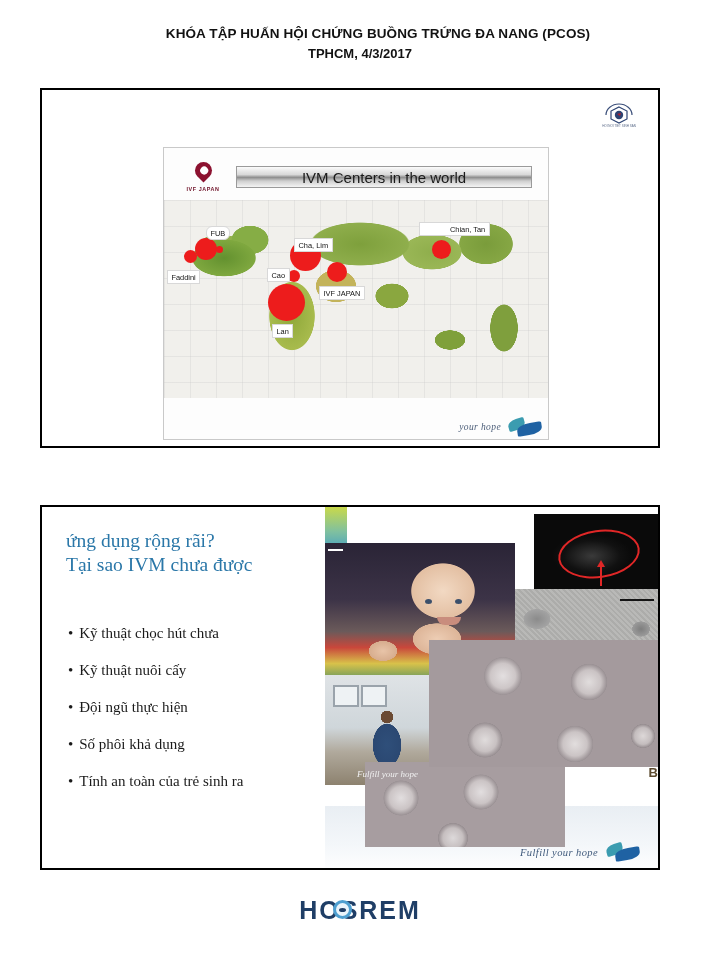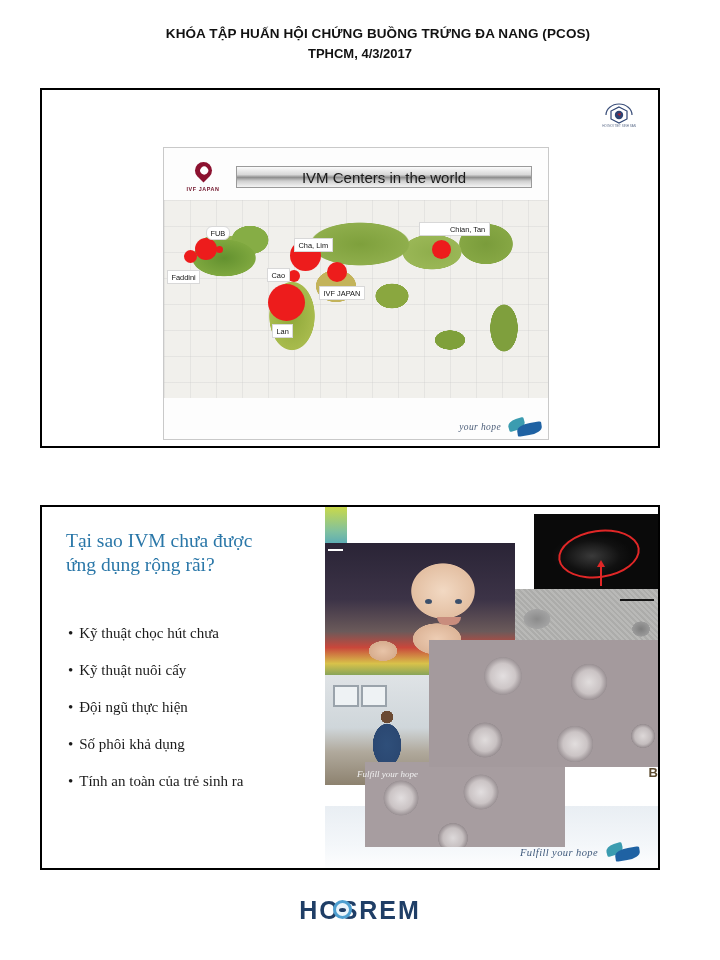--- a/index.html
+++ b/index.html
@@ -295,22 +295,22 @@
         <i class="l1"></i>
           <i class="l2"></i>
       </span>
     </div>
   </div>
 </div>
 
 <div class="slide" id="slide-2">
 
   <div class="slide-title">
+    <div>ứng dụng rộng rãi?</div>
     <div>Tại sao IVM chưa được</div>
-    <div>ứng dụng rộng rãi?</div>
   </div>
 
   <div class="bullets" id="bullet-list">
       <div class="bullet"><span class="bdot">•</span><span>Kỹ thuật chọc hút chưa</span></div>
       <div class="bullet"><span class="bdot">•</span><span>Kỹ thuật nuôi cấy</span></div>
       <div class="bullet"><span class="bdot">•</span><span>Đội ngũ thực hiện</span></div>
       <div class="bullet"><span class="bdot">•</span><span>Số phôi khả dụng</span></div>
       <div class="bullet"><span class="bdot">•</span><span>Tính an toàn của trẻ sinh ra</span></div>
     </div>
 

